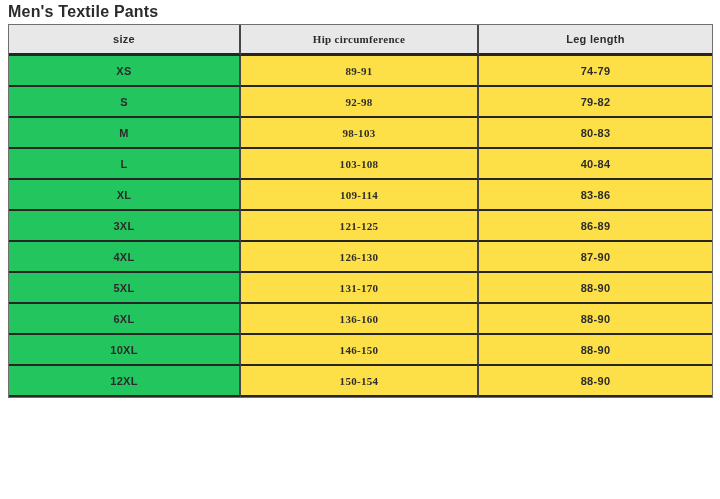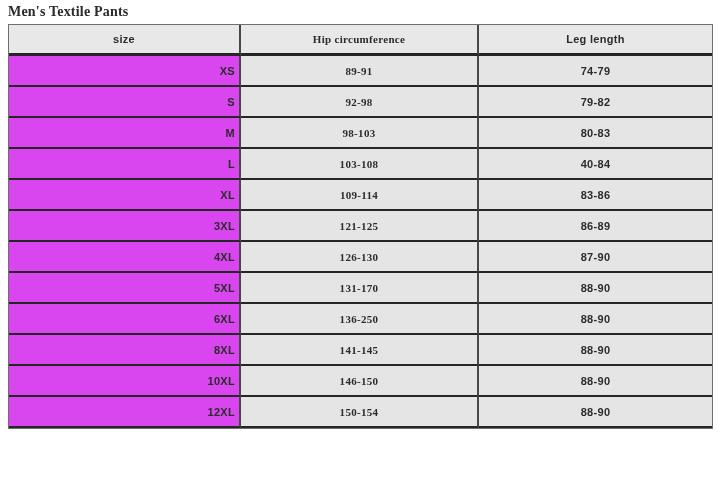--- a/index.html
+++ b/index.html
@@ -7,26 +7,25 @@
     margin: 0;
     padding: 0;
     width: 720px;
     height: 499px;
     background: #ffffff;
     font-family: "Liberation Sans", "DejaVu Sans", sans-serif;
     overflow: hidden;
   }
   .page-title {
     margin: 5px 0 5px 8px;
-    font-size: 14px;
+    font-size: 16px;
     line-height: 14px;
     font-weight: 700;
     color: #2b2b2b;
     letter-spacing: 0.2px;
-    font-family: Liberation Serif, serif;
   }
   table.size-chart {
     margin-left: 8px;
     width: 705px;
     border-collapse: separate;
     border-spacing: 0;
     border: 1px solid #6f6f6f;
     table-layout: fixed;
   }
   .size-chart th,
@@ -47,22 +46,22 @@
   }
   .size-chart th:nth-child(1),
   .size-chart td:nth-child(1) {
     border-right: 2px solid #474747;
   }
   .size-chart th:nth-child(2),
   .size-chart td:nth-child(2) {
     border-right: 2px solid #474747;
     font-family: Liberation Serif, serif;
   }
-  .size-chart td { background: #e5e5e5; }
-  .size-chart td.size-col { background: #d946ef; text-align: right; }
+  .size-chart td { background: #fde047; }
+  .size-chart td.size-col { background: #22c55e; }
   .size-chart tbody tr:last-child td { border-bottom: 2px solid #262626; }
 </style>
 </head>
 <body>
 
 <div class="page-title">Men's Textile Pants</div>
 
 <table class="size-chart">
   <colgroup>
     <col style="width:232px">
@@ -112,26 +111,21 @@
         <td>126-130</td>
         <td>87-90</td>
       </tr>
       <tr>
         <td class="size-col">5XL</td>
         <td>131-170</td>
         <td>88-90</td>
       </tr>
       <tr>
         <td class="size-col">6XL</td>
-        <td>136-250</td>
-        <td>88-90</td>
-      </tr>
-      <tr>
-        <td class="size-col">8XL</td>
-        <td>141-145</td>
+        <td>136-160</td>
         <td>88-90</td>
       </tr>
       <tr>
         <td class="size-col">10XL</td>
         <td>146-150</td>
         <td>88-90</td>
       </tr>
       <tr>
         <td class="size-col">12XL</td>
         <td>150-154</td>

